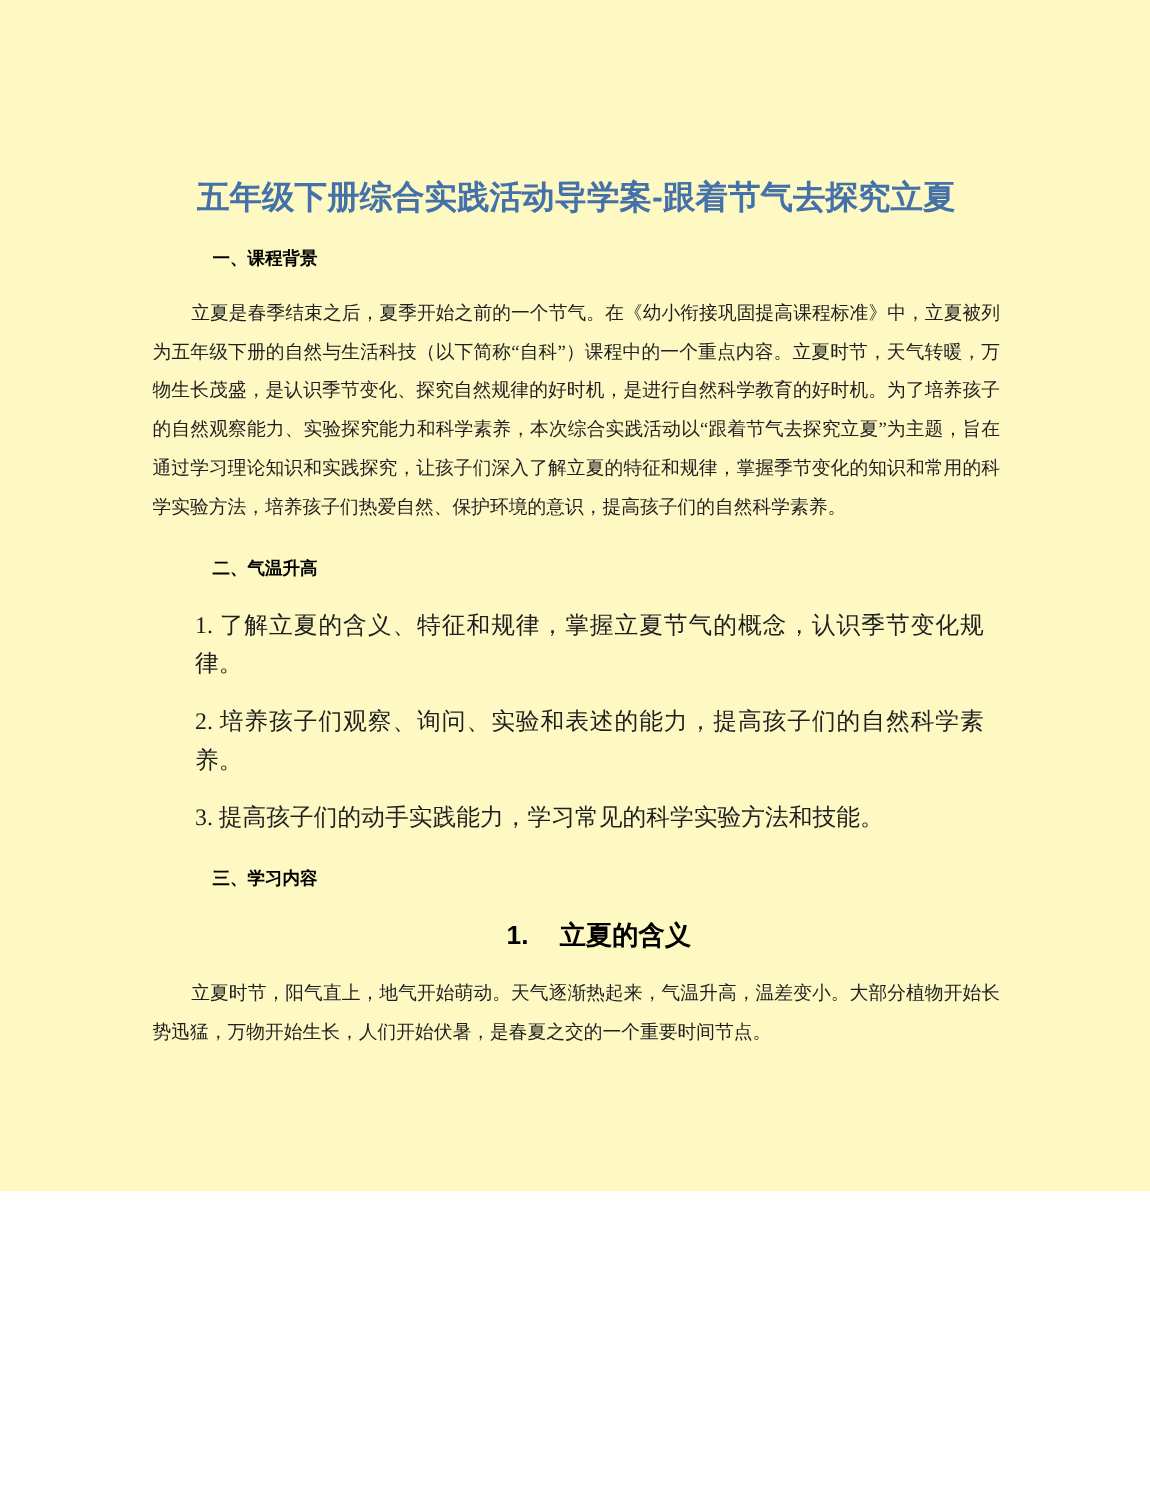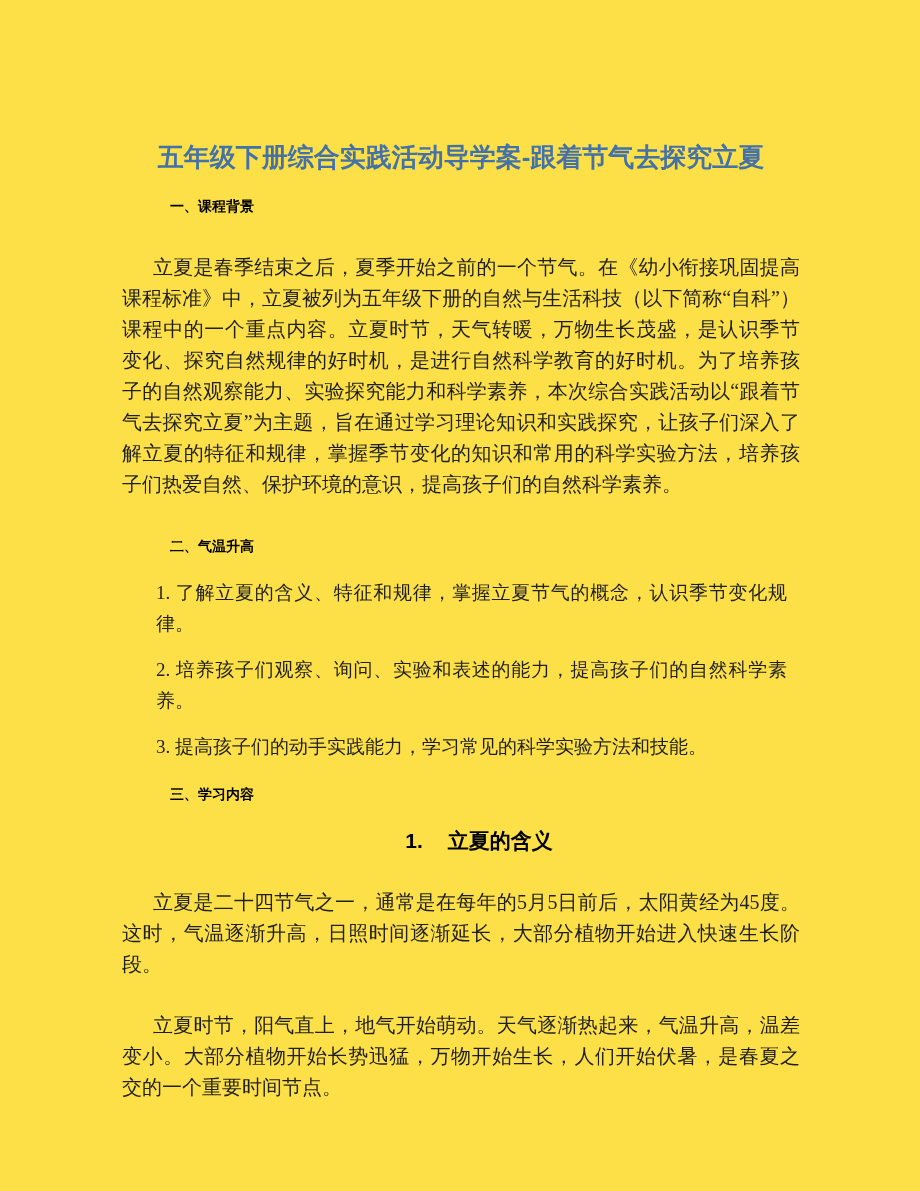--- a/index.html
+++ b/index.html
@@ -10,48 +10,48 @@
   body {
     width: 920px;
     height: 1191px;
     overflow: hidden;
     font-family: "Liberation Serif", "DejaVu Serif", serif;
     color: #1f1f1f;
   }
   .page {
     box-sizing: border-box;
     width: 920px;
-    height: 1191px;
+    height: 953px;
     padding: 140px 120px 0 122px;
-    background: #fde047;
+    background: #fef9c3;
   }
   .doc-title {
     font-family: "Liberation Sans", "DejaVu Sans", sans-serif;
     font-weight: bold;
     font-size: 26px;
     line-height: 34px;
     color: #4472a8;
     text-align: center;
     margin: 0 0 10px 0;
   }
   .section-heading {
     font-family: "Liberation Sans", "DejaVu Sans", sans-serif;
     font-weight: bold;
     font-size: 14px;
     line-height: 32px;
     color: #000000;
     padding-left: 48px;
     margin: 16px 0 14px 0;
   }
   .para {
-    font-size: 20px;
+    font-size: 15px;
     line-height: 31px;
     text-align: justify;
     text-indent: 31px;
-    margin: 30px 0;
+    margin: 14px 0;
     color: #1f1f1f;
   }
   .objective {
     font-size: 19px;
     line-height: 31px;
     margin: 15px 13px 15px 34px;
     text-align: justify;
     color: #1f1f1f;
   }
   .subsection-heading {
@@ -84,18 +84,17 @@
   <p class="objective">1. 了解立夏的含义、特征和规律，掌握立夏节气的概念，认识季节变化规律。</p>
   <p class="objective">2. 培养孩子们观察、询问、实验和表述的能力，提高孩子们的自然科学素养。</p>
   <p class="objective">3. 提高孩子们的动手实践能力，学习常见的科学实验方法和技能。</p>
 
   <div class="section-heading">三、学习内容</div>
 
   <div class="subsection-heading">
     <span class="sub-num">1.</span><span>立夏的含义</span>
   </div>
 
-  <p class="para">立夏是二十四节气之一，通常是在每年的5月5日前后，太阳黄经为45度。这时，气温逐渐升高，日照时间逐渐延长，大部分植物开始进入快速生长阶段。</p>
 
 
   <p class="para">立夏时节，阳气直上，地气开始萌动。天气逐渐热起来，气温升高，温差变小。大部分植物开始长势迅猛，万物开始生长，人们开始伏暑，是春夏之交的一个重要时间节点。</p>
 
 </div>
 
 </body></html>

